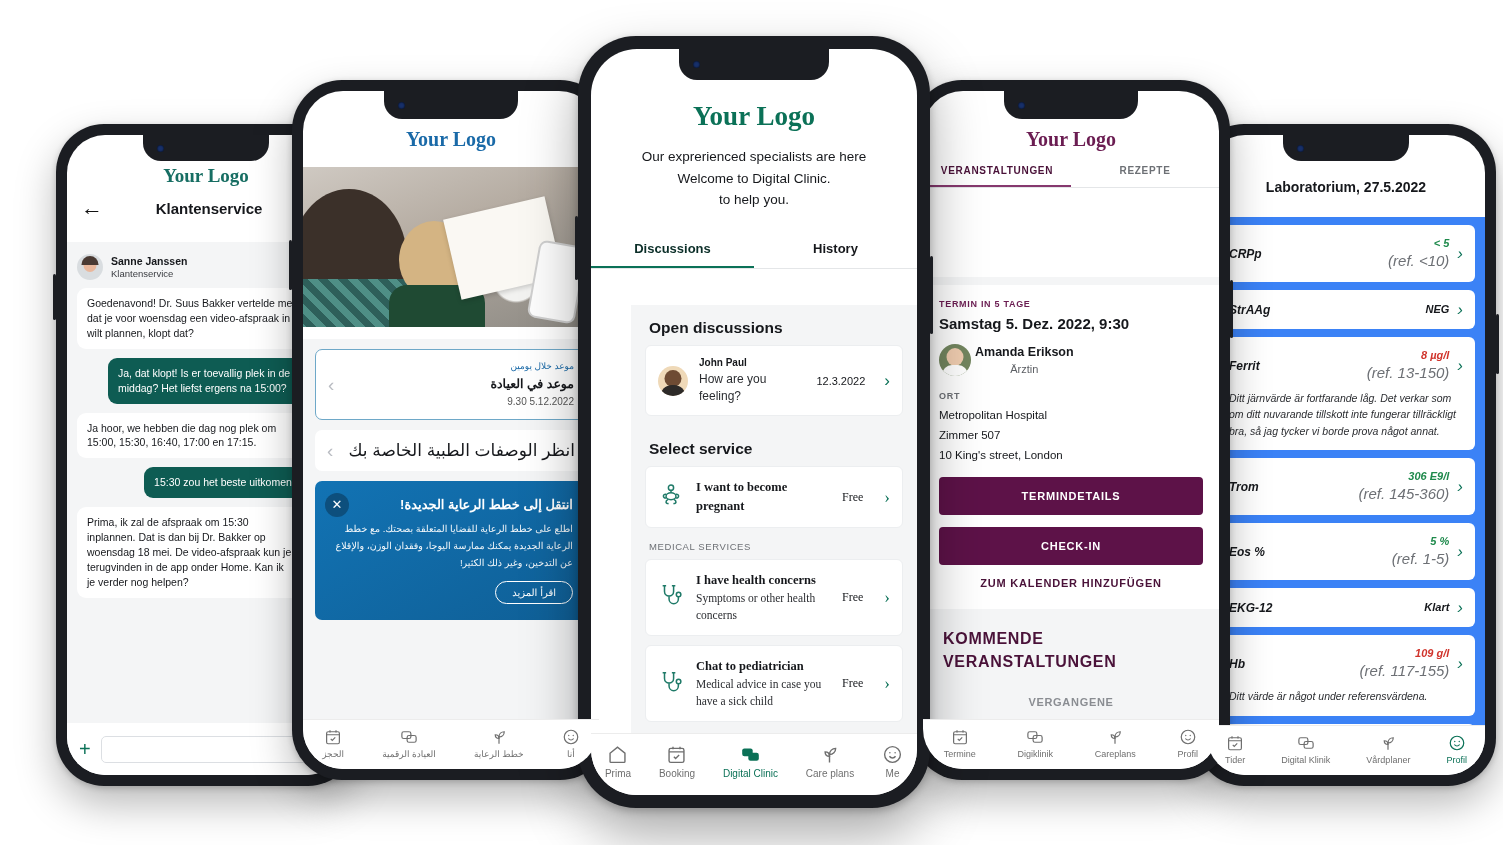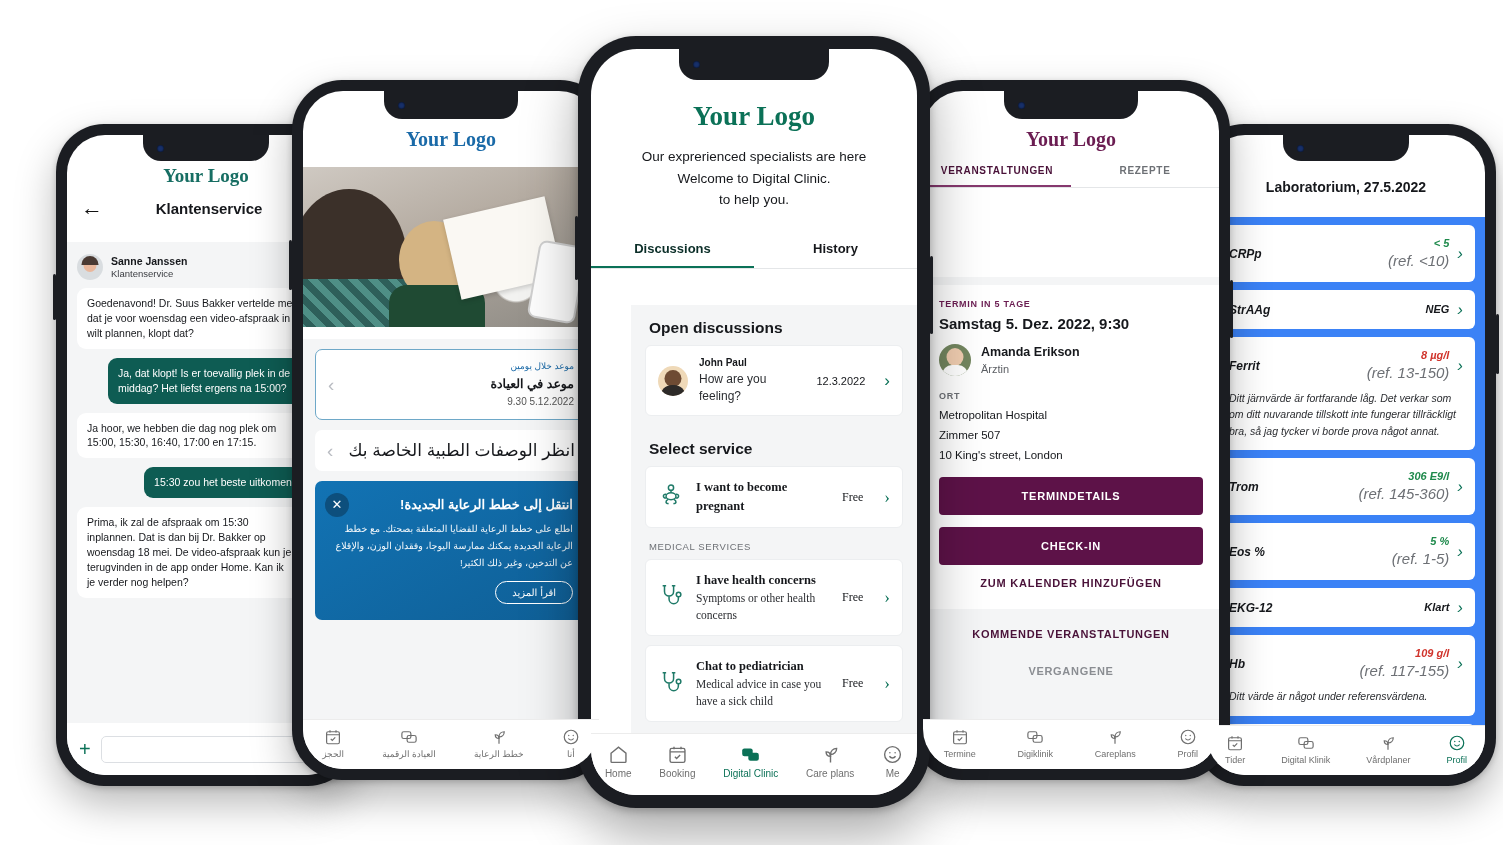--- a/index.html
+++ b/index.html
@@ -148,31 +148,31 @@
   #p4 { left: 912px; top: 80px; width: 318px; height: 700px; border-radius:50px; padding:11px;}
   #p4 .screen { border-radius:40px; }
   #p4 .logo { color:#6b1d52; font-size:20px; padding-top:37px; padding-bottom:14px; }
   .p4-tabs { display:flex; border-bottom:1px solid #e4e6e8; }
   .p4-tab { flex:1; text-align:center; font-size:10px; font-weight:700; letter-spacing:.7px; color:#6d7075; padding-bottom:9px; }
   .p4-tab.active { color:#4a1239; border-bottom:2px solid #86386e; }
   .p4-body { background:#f4f5f6; position:absolute; left:0; right:0; top:186px; bottom:50px; padding:8px 0 0; }
   .p4-card { background:#fff; padding:14px 16px 16px; }
   .p4-kicker { font-size:9px; font-weight:700; letter-spacing:.7px; color:#6b1d52; }
   .p4-date { font-size:15px; font-weight:700; color:#16181c; margin-top:6px; }
-  .p4-doc { display:flex; align-items:center; gap:10px; margin-top:12px; }
+  .p4-doc { display:flex; align-items:center; gap:4px; margin-top:12px;text-align:center; }
   .p4-av { width:32px; height:32px; border-radius:50%; flex:none; background:#73865f; position:relative; overflow:hidden; }
   .p4-av::before{content:"";position:absolute;left:50%;top:4px;transform:translateX(-50%);width:17px;height:18px;border-radius:50%;background:#f0cdb0;}
   .p4-av::after{content:"";position:absolute;left:50%;top:21px;transform:translateX(-50%);width:26px;height:14px;border-radius:10px 10px 0 0;background:#fff;}
   .p4-dname { font-size:12.5px; font-weight:700; color:#16181c; line-height:1.4; }
   .p4-drole { font-size:11px; color:#5c5f64; line-height:1.4; }
   .p4-sect { font-size:9px; font-weight:700; letter-spacing:.7px; color:#6d7075; margin-top:14px; }
   .p4-addr { font-size:11.5px; color:#16181c; line-height:1.75; margin-top:4px; }
   .p4-btn { background:#5d1248; color:#fff; text-align:center; font-size:11px; font-weight:700; letter-spacing:.8px; padding:13px 0; border-radius:4px; margin-top:12px; }
   .p4-link { text-align:center; font-size:11px; font-weight:700; letter-spacing:.8px; color:#4a1239; padding:12px 0 4px; }
-  .p4-group { text-align:center; font-size:11px; font-weight:700; letter-spacing:.7px; color:#4a1239; padding:18px 20px; line-height:1.45; }
+  .p4-group { font-size:16px; font-weight:700; letter-spacing:.7px; color:#4a1239; padding:18px 20px; line-height:1.45; }
   .p4-past { text-align:center; font-size:11px; font-weight:700; letter-spacing:.7px; color:#8a8d92; padding:4px 0 10px; }
   #p4 .tabbar { height:50px; }
 
   
   #p5 { left: 1196px; top: 124px; width: 300px; height: 662px; border-radius:48px; padding:11px;}
   #p5 .screen { border-radius:38px; }
   .p5-title { text-align:center; font-size:14px; font-weight:700; color:#16181c; padding-top:44px; padding-bottom:14px; }
   .p5-body { background:#3b82f6; position:absolute; left:0; right:0; top:82px; bottom:50px; padding:8px 10px 0; overflow:hidden;font-style:italic; }
   .p5-card { background:#fff; border-radius:6px; margin-bottom:8px; padding:11px 12px; }
   .p5-top { display:flex; align-items:center; gap:8px; }
@@ -569,21 +569,21 @@
           <div class="p3-free">Free</div>
           <span class="chev">›</span>
         </div>
       </div>
 
       <div class="tabbar">
         <div class="tabitem">
           <svg class="tabicon" style="width:21px;height:21px" viewBox="0 0 24 24" fill="none" stroke="currentColor" stroke-width="1.6">
               <path d="M3.5 10.5 12 3.6l8.5 6.9V20a1 1 0 0 1-1 1h-15a1 1 0 0 1-1-1z"></path>
             </svg>
-          <span class="tlabel">Home</span>
+          <span class="tlabel">Prima</span>
         </div>
         <div class="tabitem">
           <svg class="tabicon" style="width:21px;height:21px" viewBox="0 0 24 24" fill="none" stroke="currentColor" stroke-width="1.6">
               <rect x="3.5" y="5" width="17" height="16" rx="2"></rect>
               <path d="M3.5 9h17M8 3v3M16 3v3M9 14.5l2 2 4-4"></path>
             </svg>
           <span class="tlabel">Booking</span>
         </div>
         <div class="tabitem active">
           <svg class="tabicon" style="width:21px;height:21px" viewBox="0 0 24 24" fill="currentColor">

